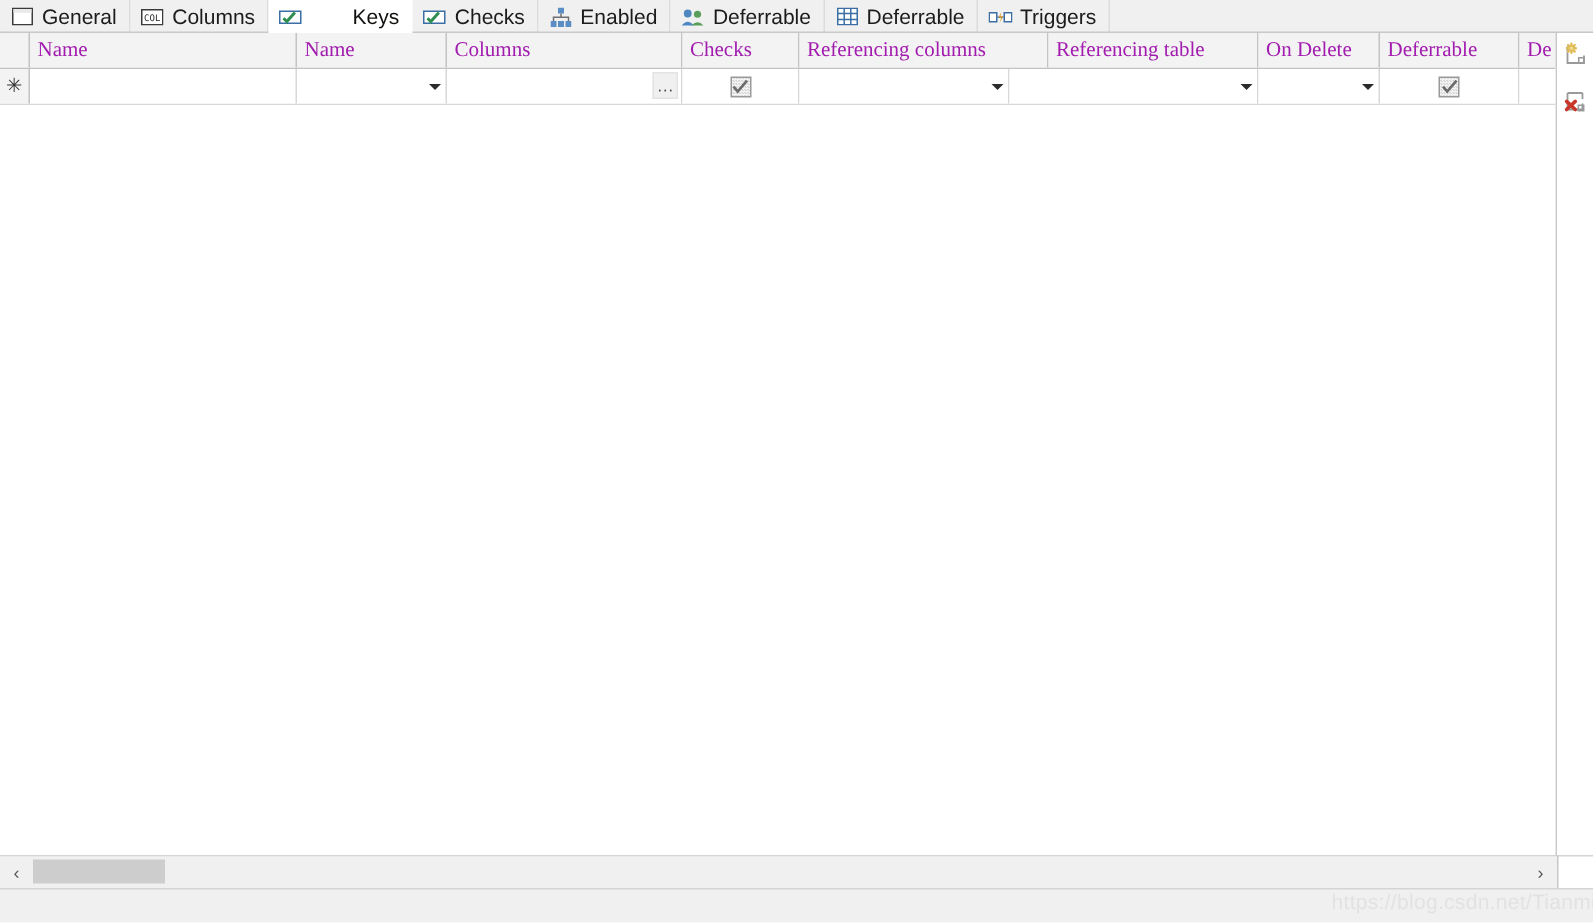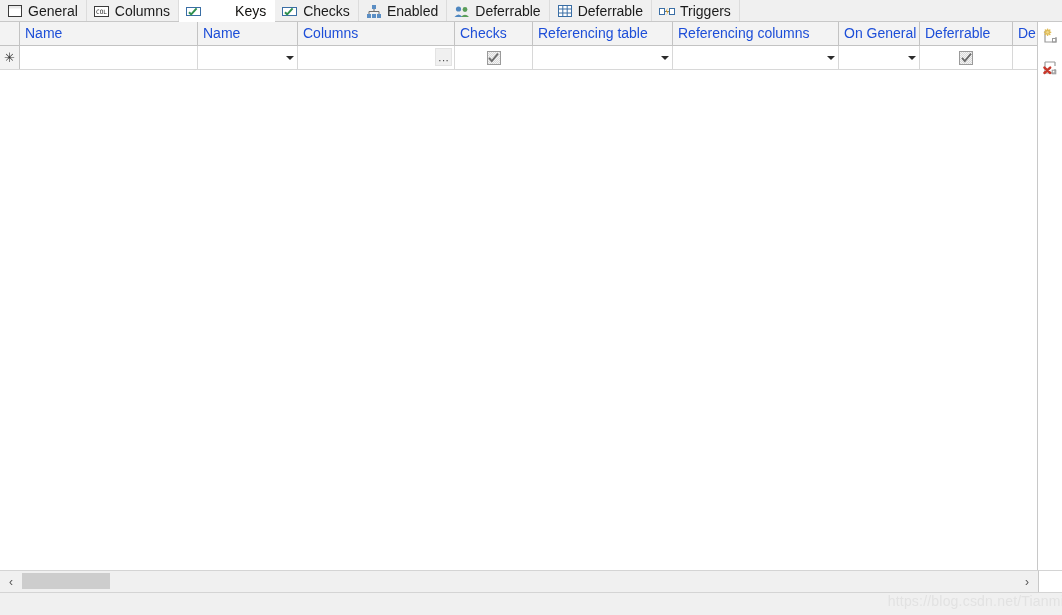--- a/index.html
+++ b/index.html
@@ -91,25 +91,26 @@
     background: #f3f3f3;
     border-bottom: 1px solid #c3c3c3;
     box-sizing: border-box;
   }
   .hcell {
     box-sizing: border-box;
     border-right: 1px solid #c3c3c3;
     padding: 0 0 0 5px;
     line-height: 23px;
     font-size: 14px;
-    color: #1d4ed8;
+    color: #a21caf;
     white-space: nowrap;
     overflow: hidden;
     background: #f3f3f3;
     flex: none;
+    font-family: Liberation Serif, serif;
   }
   .hcell.rowhdr { padding: 0; }
 
   .grid-row {
     display: flex;
     height: 24px;
     box-sizing: border-box;
     border-bottom: 1px solid #d8d8d8;
     background: #ffffff;
   }
@@ -368,23 +369,23 @@
   <div class="tabbar-underline"></div>
 
   <div class="grid">
 
     <div class="grid-header">
       <div class="hcell rowhdr" style="width:20px"></div>
       <div class="hcell" style="width:178px">Name</div>
       <div class="hcell" style="width:100px">Name</div>
       <div class="hcell" style="width:157px">Columns</div>
       <div class="hcell" style="width:78px">Checks</div>
+      <div class="hcell" style="width:166px">Referencing columns</div>
       <div class="hcell" style="width:140px">Referencing table</div>
-      <div class="hcell" style="width:166px">Referencing columns</div>
-      <div class="hcell" style="width:81px">On General</div>
+      <div class="hcell" style="width:81px">On Delete</div>
       <div class="hcell" style="width:93px">Deferrable</div>
       <div class="hcell" style="width:25px">De</div>
     </div>
 
     <div class="grid-row">
 
       <div class="dcell rowhdr" style="width:20px">
         <span class="new-row-glyph">✳</span>
       </div>
 

